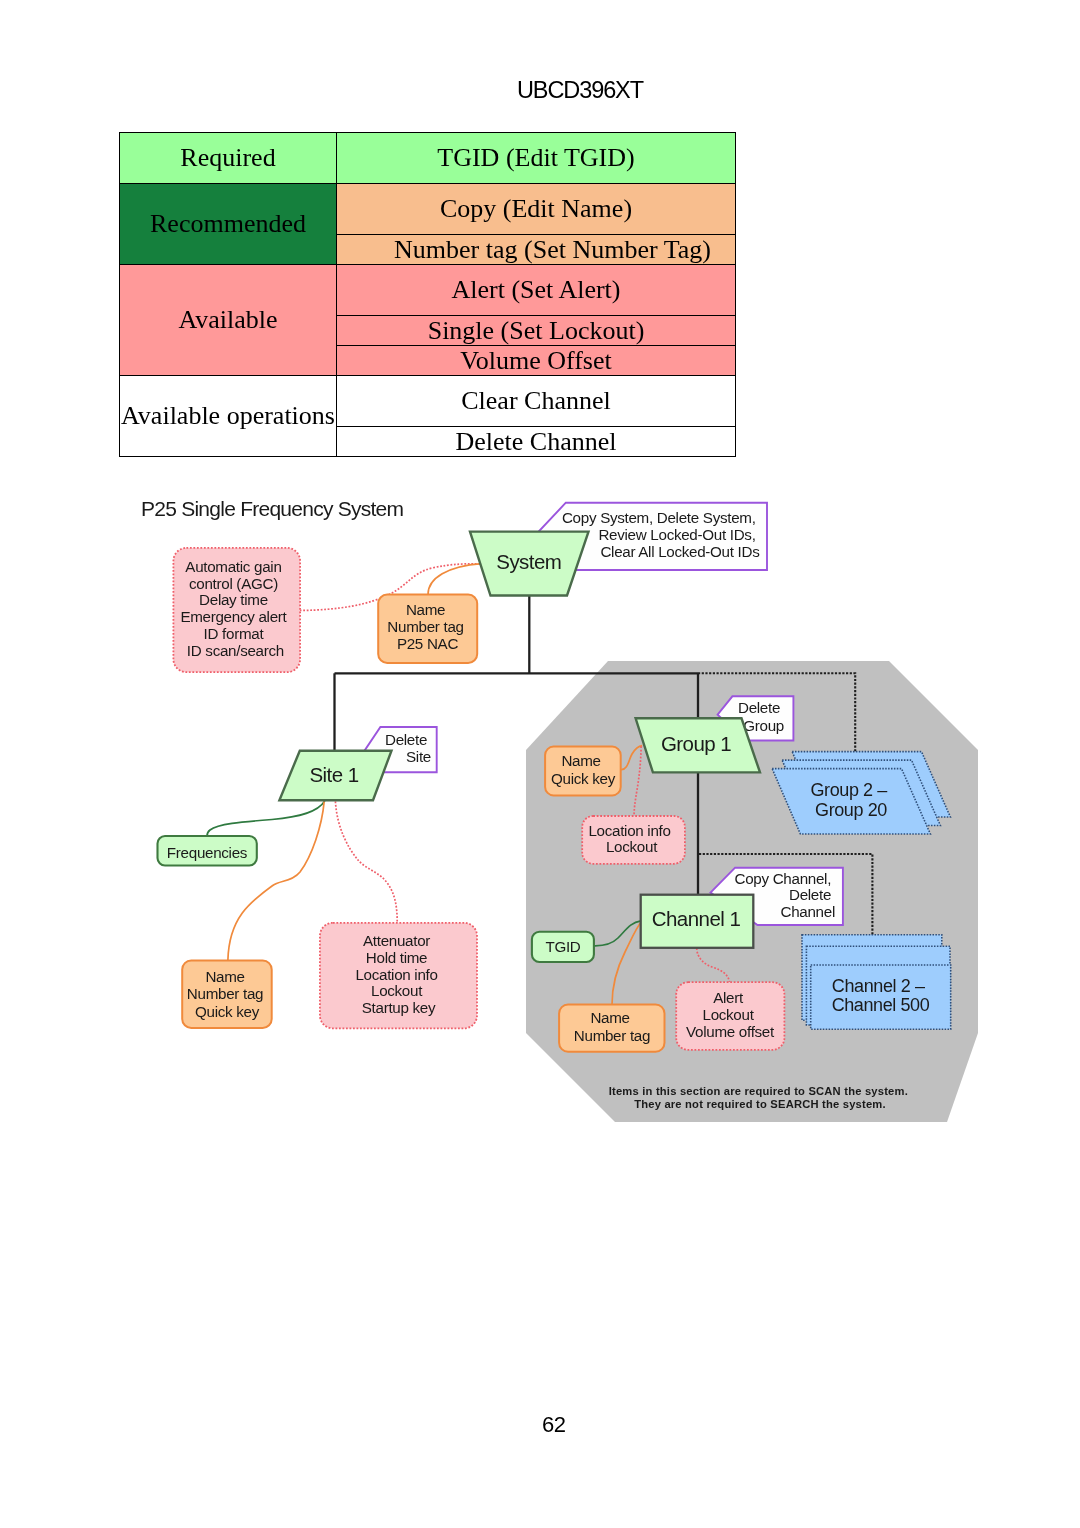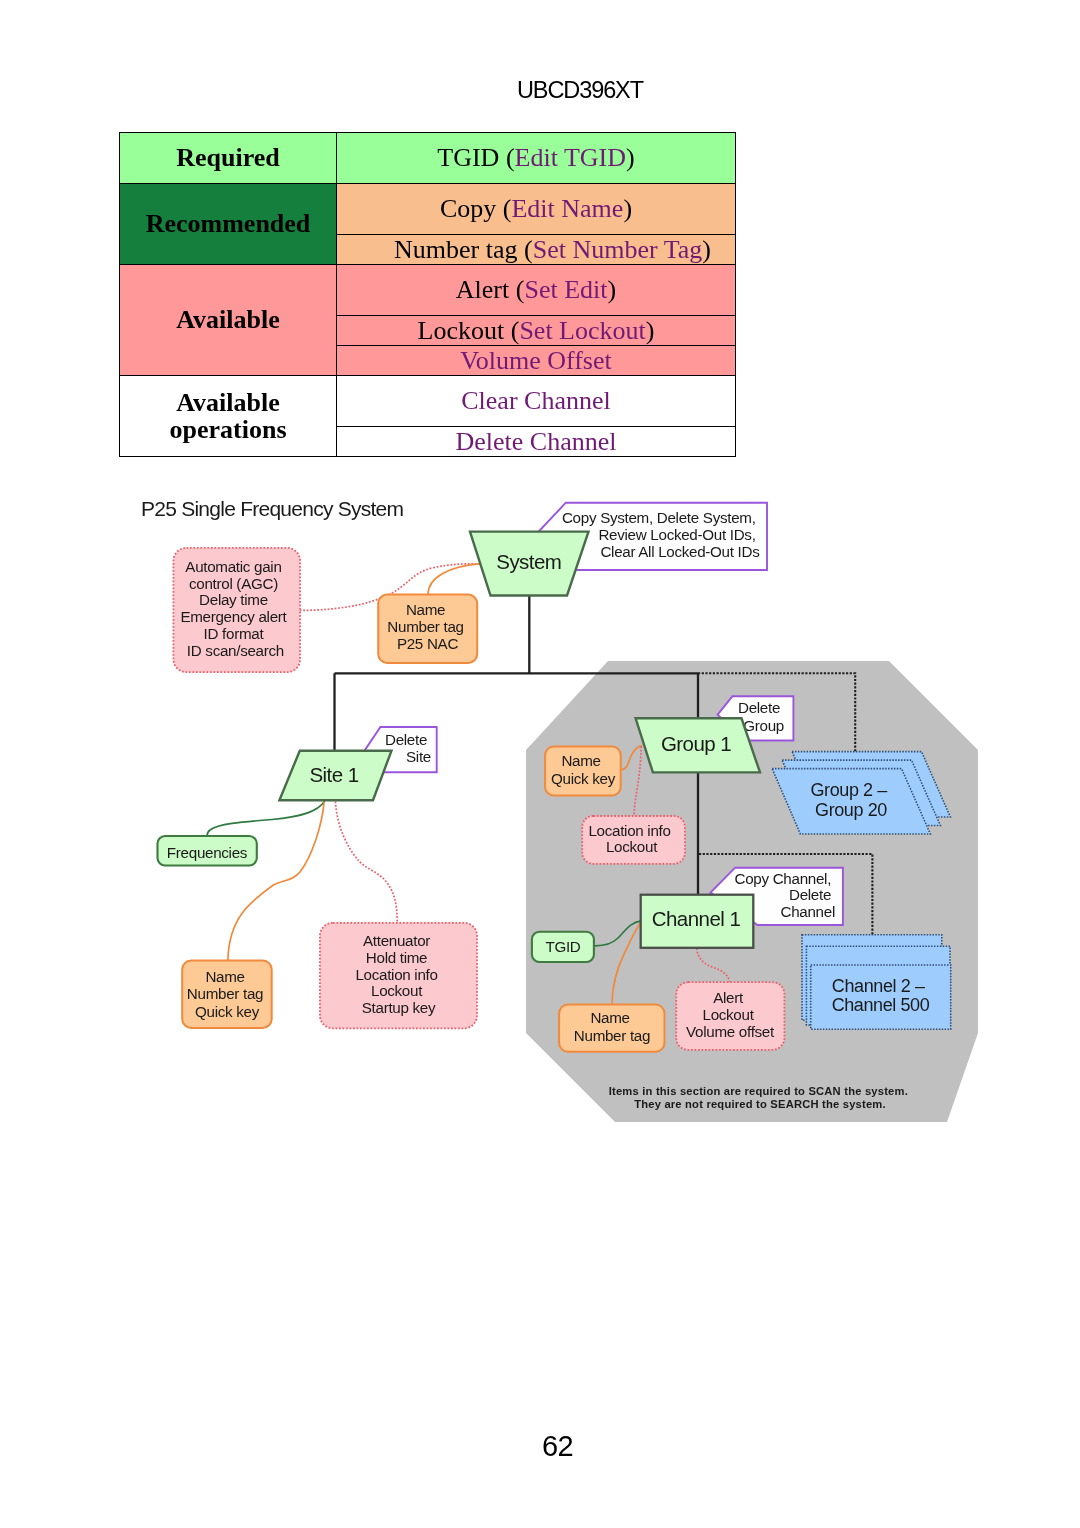--- a/index.html
+++ b/index.html
@@ -1,24 +1,24 @@
 <!DOCTYPE html>
 <html><head>
 <meta charset="utf-8">
 <style>
   html,body{margin:0;padding:0;}
   body{width:1080px;height:1528px;background:#ffffff;font-family:"Liberation Serif",serif;position:relative;overflow:hidden;}
   .page{position:absolute;left:0;top:0;width:1080px;height:1196px;}
   #hdr{position:absolute;left:517px;top:76.5px;font-family:"Liberation Sans",sans-serif;font-size:23.5px;letter-spacing:-1.1px;color:#000;white-space:nowrap;}
   #tbl{position:absolute;left:119px;top:132px;width:617px;border-collapse:collapse;table-layout:fixed;}
   #tbl td{border:1px solid #000;font-size:26px;text-align:center;color:#000;padding:0;line-height:1.05;}
-  .cL{width:216px;font-weight:bold;}
+  .cL{width:216px;font-weight:normal;}
   .r51{height:51px;} .r30{height:30px;}
-  .blue{color:#701a75;text-align:center;}
-  #pg{position:absolute;left:542px;top:1412px;font-family:"Liberation Sans",sans-serif;font-size:29px;letter-spacing:-0.6px;color:#000;white-space:nowrap;margin-top:18px;}
+  .blue{color:#000000;text-align:center;}
+  #pg{position:absolute;left:542px;top:1412px;font-family:"Liberation Sans",sans-serif;font-size:22px;letter-spacing:-0.6px;color:#000;white-space:nowrap;}
   #diagram{position:absolute;left:0px;top:0px;width:1080px;height:1528px;}
   .dtxt{font-family:"Liberation Sans",sans-serif;fill:#1a1a1a;}
 </style>
 </head>
 <body>
 
 <div class="page">
   <div id="hdr">UBCD396XT</div>
   <table id="tbl">
       <tbody>
@@ -28,24 +28,24 @@
     </tr>
     <tr class="r51">
       <td class="cL" rowspan="2" style="background: #15803d; margin-left: 12px;">Recommended</td>
       <td class="cR" style="background: rgb(248, 190, 142);"><span>Copy (</span><span class="blue">Edit Name</span><span>)</span></td>
     </tr>
     <tr class="r30">
       <td class="cR" style="background: rgb(248, 190, 142); padding-left: 33px;"><span>Number tag (</span><span class="blue">Set Number Tag</span><span>)</span></td>
     </tr>
     <tr class="r51">
       <td class="cL" rowspan="3" style="background: rgb(255, 153, 153);">Available</td>
-      <td class="cR" style="background: rgb(255, 153, 153);"><span>Alert (</span><span class="blue">Set Edit</span><span>)</span></td>
+      <td class="cR" style="background: rgb(255, 153, 153);"><span>Alert (</span><span class="blue">Set Alert</span><span>)</span></td>
     </tr>
     <tr class="r30">
-      <td class="cR" style="background: rgb(255, 153, 153);"><span>Lockout (</span><span class="blue">Set Lockout</span><span>)</span></td>
+      <td class="cR" style="background: rgb(255, 153, 153);"><span>Single (</span><span class="blue">Set Lockout</span><span>)</span></td>
     </tr>
     <tr class="r30">
       <td class="cR" style="background: rgb(255, 153, 153);"><span class="blue">Volume Offset</span></td>
     </tr>
     <tr class="r51">
       <td class="cL" rowspan="2" style="background: rgb(255, 255, 255);">Available operations</td>
       <td class="cR" style="background: rgb(255, 255, 255);"><span class="blue">Clear Channel</span></td>
     </tr>
     <tr class="r30">
       <td class="cR" style="background: rgb(255, 255, 255);"><span class="blue">Delete Channel</span></td>

